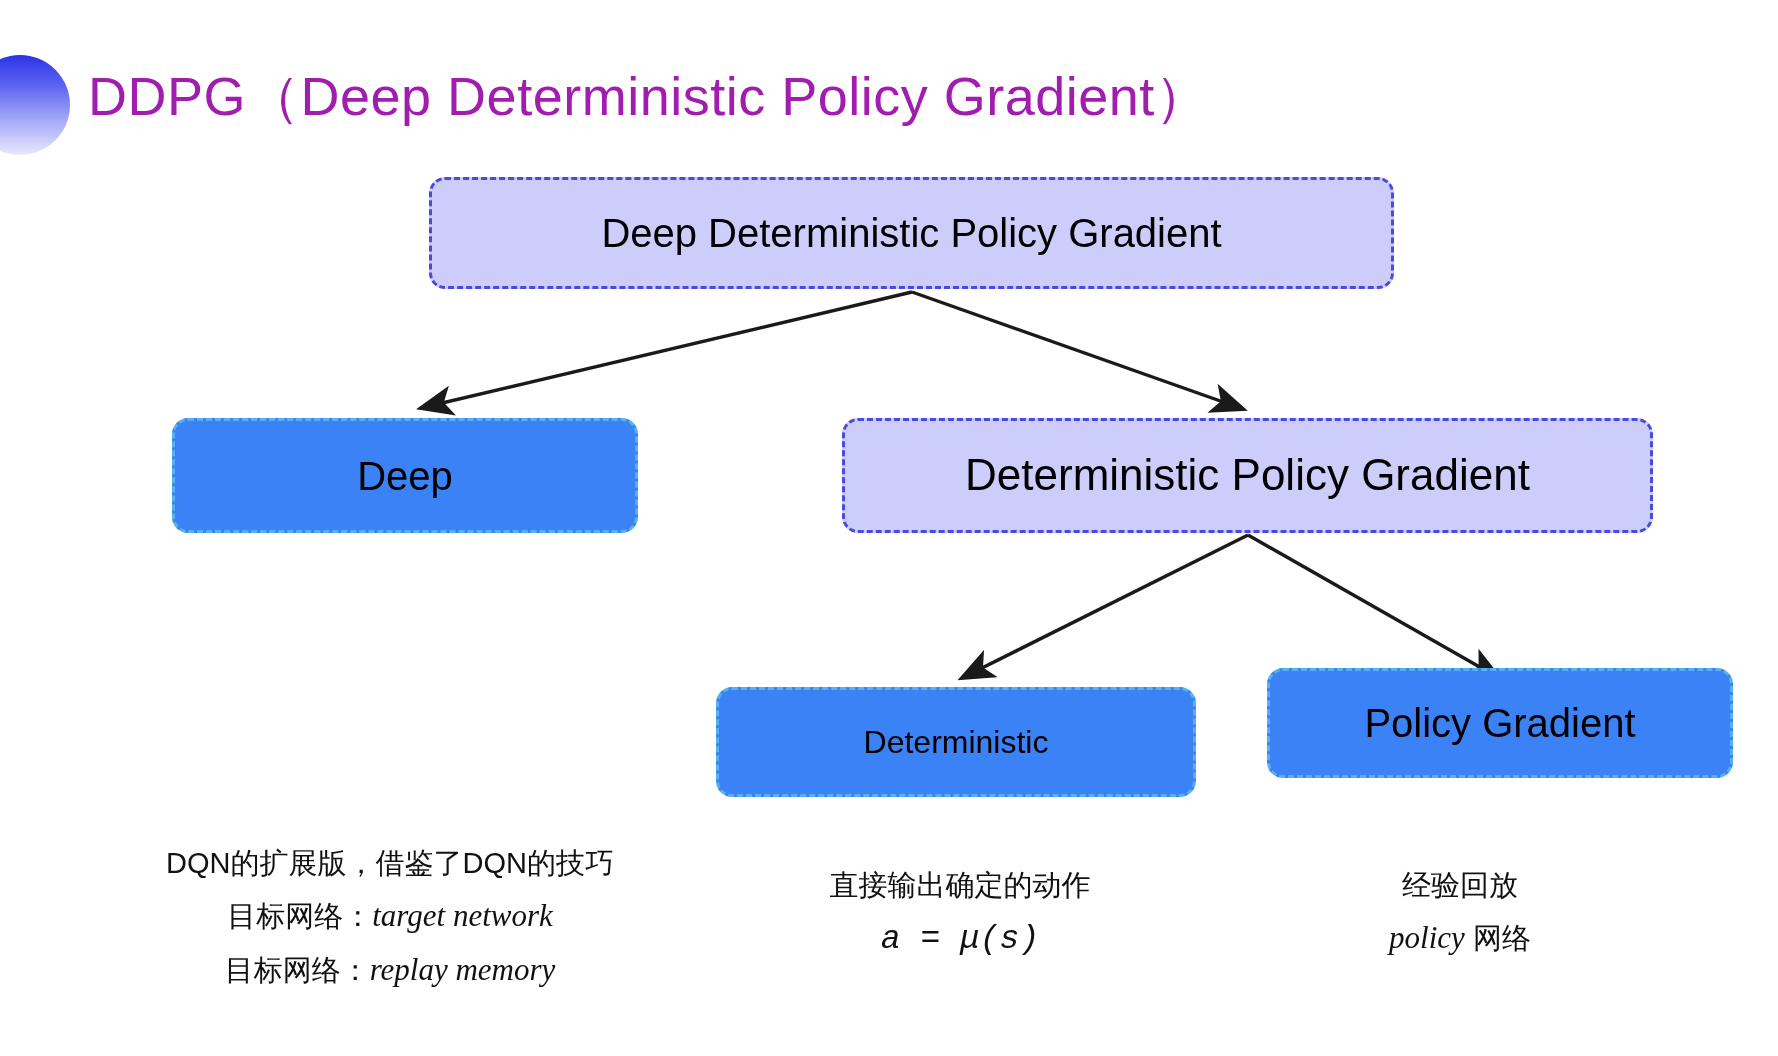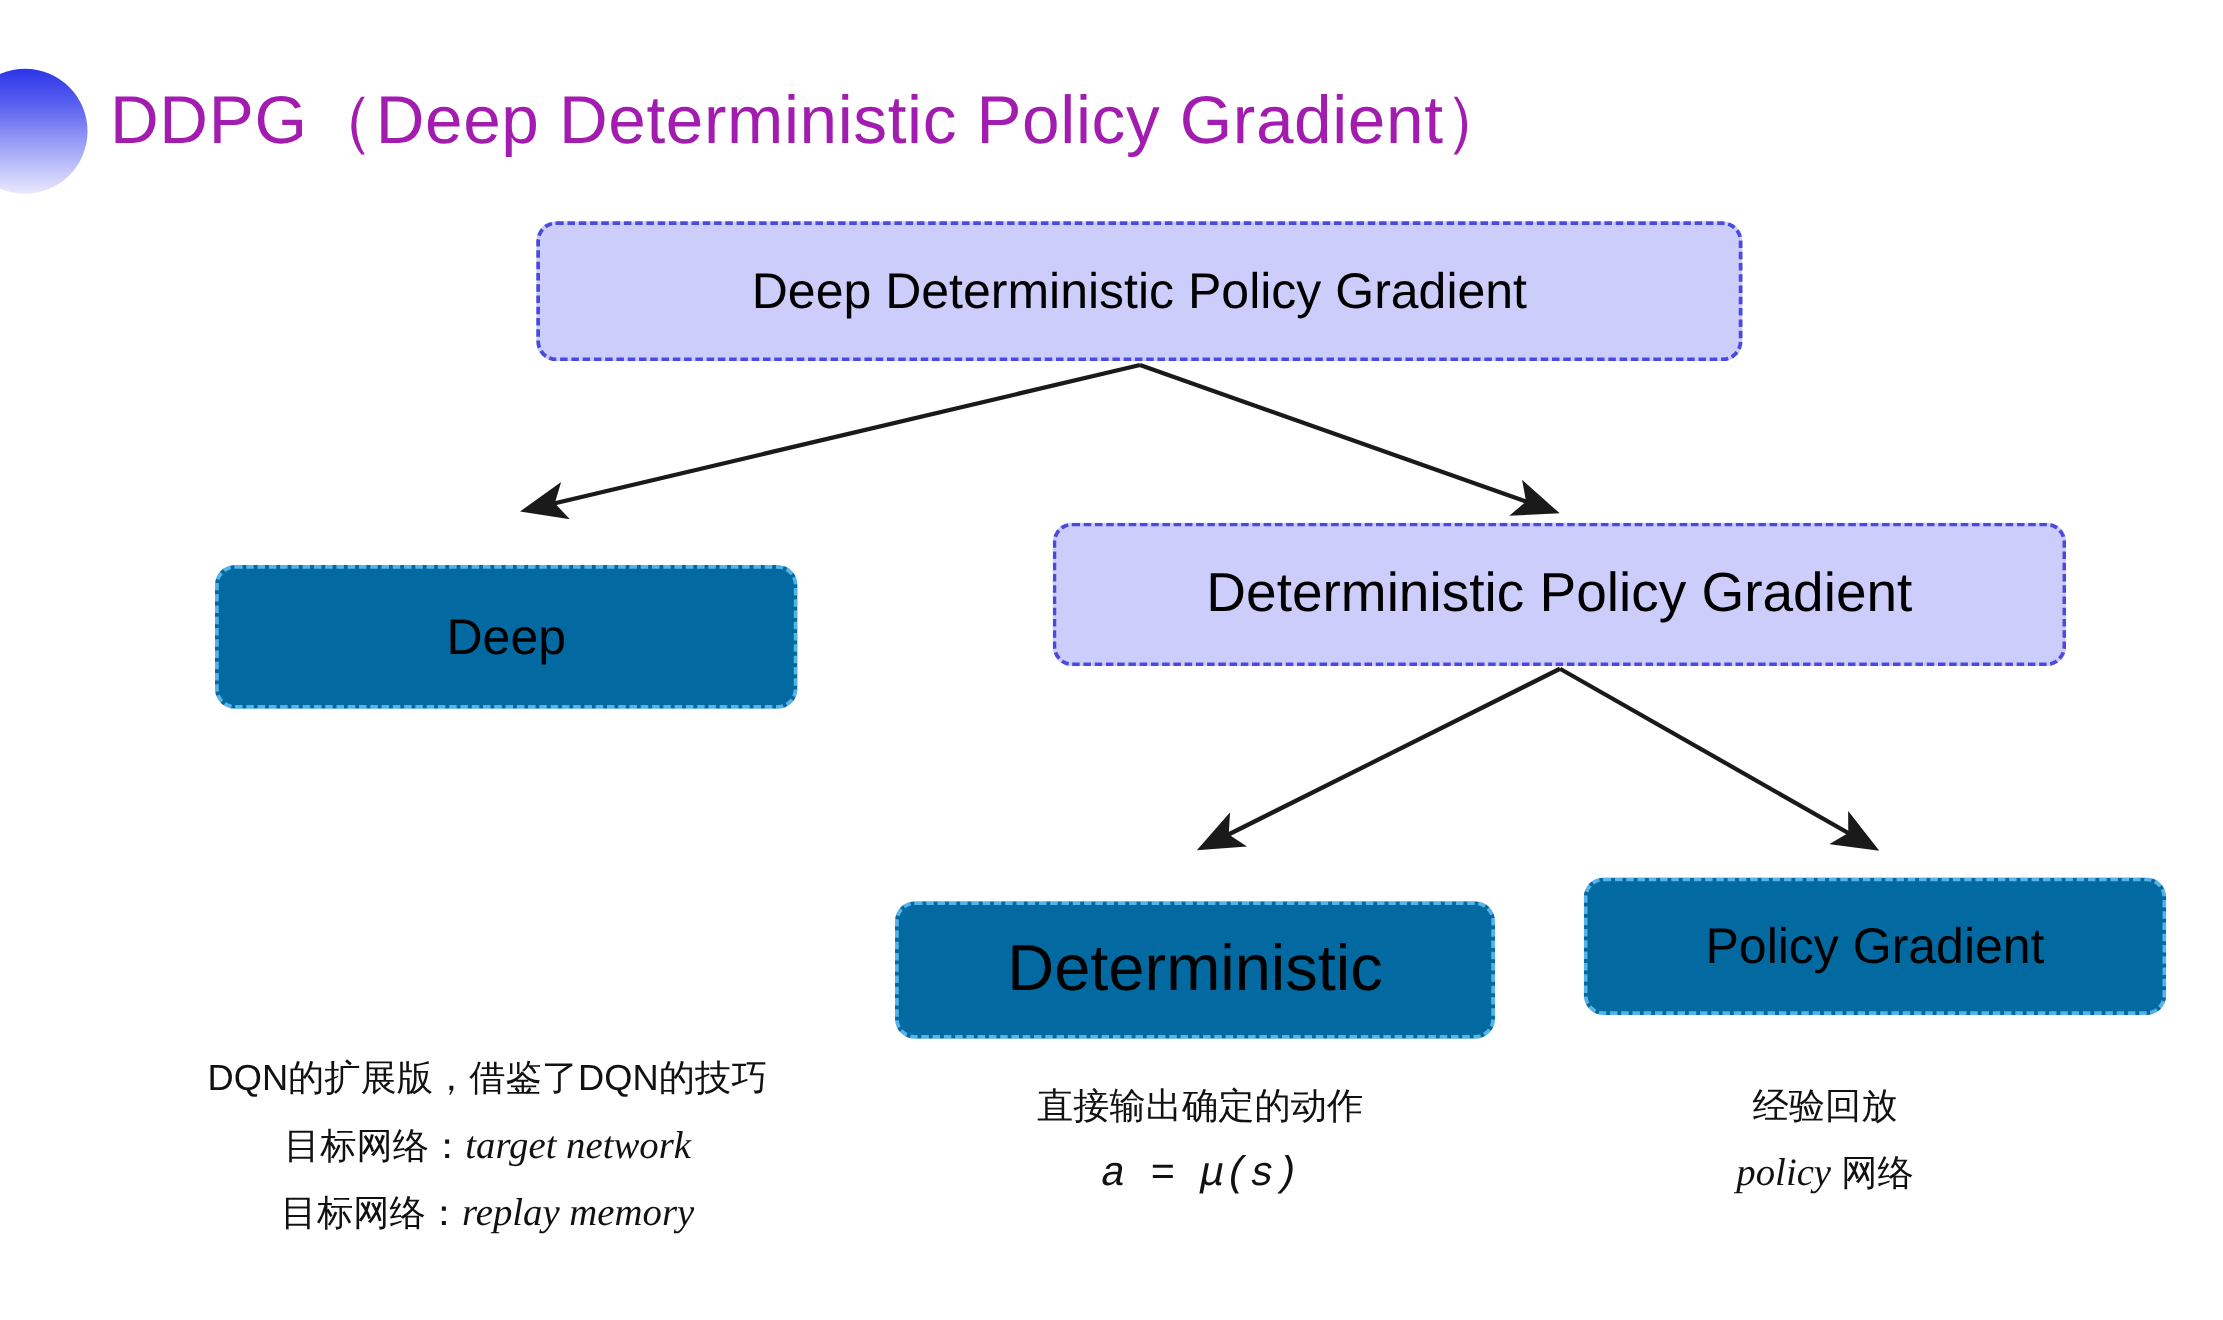--- a/index.html
+++ b/index.html
@@ -50,33 +50,32 @@
     border-radius: 16px;
     color: #000000;
     text-align: right;
     line-height: 1.15;
   }
   .node-purple {
     background: #cdcdfb;
     border: 3px dashed #4a4ae0;
   }
   .node-blue {
-    background: #0369a1;
+    background: #3b82f6;
     border: 3px dashed #56b2e8;
-    margin-top: 34px;
   }
   .node-label {
     display: block;
     padding: 0 14px;
   }
 
   #node-root      { left: 429px; top: 177px; width: 965px; height: 112px; font-size: 40px; }
   #node-deep      { left: 172px; top: 418px; width: 466px; height: 115px; font-size: 40px; }
   #node-dpg       { left: 842px; top: 418px; width: 811px; height: 115px; font-size: 44px; }
-  #node-det       { left: 716px; top: 687px; width: 480px; height: 110px; font-size: 52px; }
+  #node-det       { left: 716px; top: 687px; width: 480px; height: 110px; font-size: 32px; }
   #node-pg        { left: 1267px; top: 668px; width: 466px; height: 110px; font-size: 40px; }
 
   
   #arrows {
     position: absolute;
     left: 0;
     top: 0;
     width: 1778px;
     height: 1056px;
     pointer-events: none;

